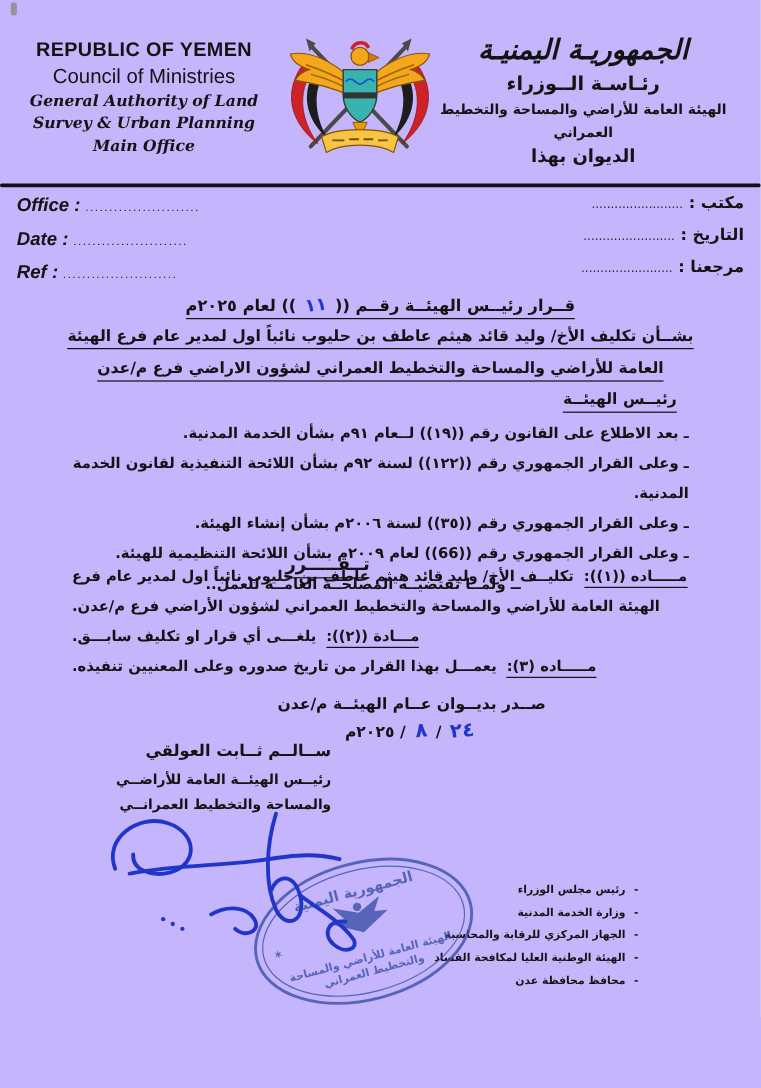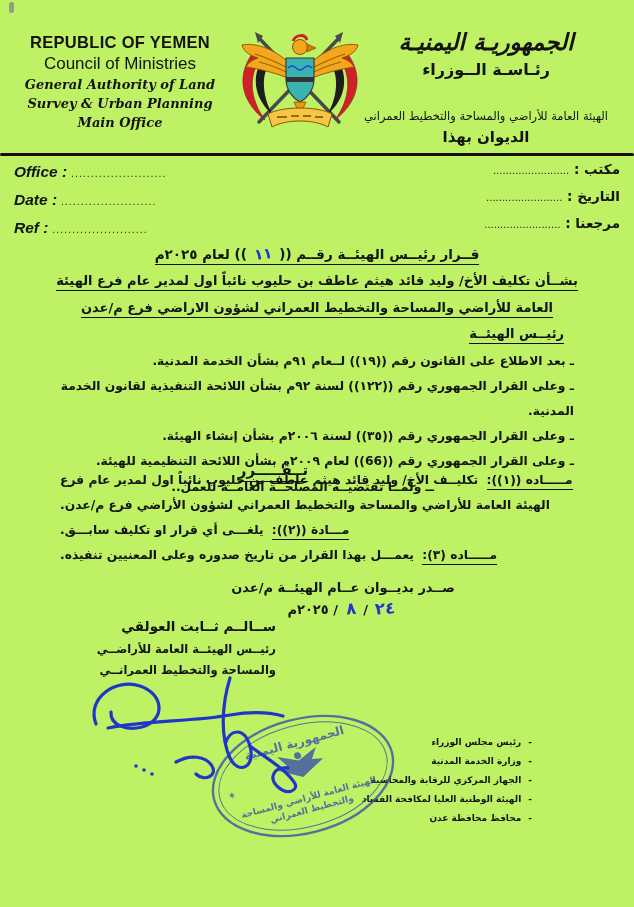--- a/index.html
+++ b/index.html
@@ -1,28 +1,28 @@
 <!DOCTYPE html>
 <html lang="ar"><head>
 <meta charset="utf-8">
 <style>
   html,body{margin:0;padding:0;background:#e8e8e8;}
-  .page{position:relative;width:634px;height:907px;margin:0 auto;background:#bef264;
+  .page{position:relative;width:634px;height:907px;margin:0 auto;background:#c4b5fd;
         font-family:"DejaVu Sans",sans-serif;color:#131313;overflow:hidden;}
   .speck{position:absolute;left:9px;top:2px;width:5px;height:11px;background:#8a8a8a;border-radius:2px;opacity:.8;}
 
   
   .hdr-en{position:absolute;left:6px;top:32px;width:228px;text-align:center;line-height:1.25;}
   .hdr-en .l1{font-family:"Liberation Sans",sans-serif;font-weight:700;font-size:16.5px;letter-spacing:.3px;}
   .hdr-en .l2{font-family:"Liberation Sans",sans-serif;font-weight:400;font-size:17px;}
   .hdr-en .l3{font-family:"DejaVu Serif",serif;font-style:italic;font-weight:700;font-size:13px;margin-top:3px;}
   .hdr-ar{position:absolute;right:4px;top:26px;width:288px;text-align:center;direction:rtl;}
   .hdr-ar .a1{font-size:23px;font-weight:700;font-style:italic;line-height:1.4;}
   .hdr-ar .a2{font-size:16px;font-weight:700;line-height:1.5;}
-  .hdr-ar .a3{font-size:11.5px;font-weight:400;line-height:1.6;margin-top:25px;}
+  .hdr-ar .a3{font-size:11.5px;font-weight:700;line-height:1.6;}
   .hdr-ar .a4{font-size:15px;font-weight:700;line-height:1.5;}
   .emblem{position:absolute;left:233px;top:22px;}
   .rule{position:absolute;top:153px;left:0;width:634px;height:3px;background:#111;border-radius:2px;}
 
   
   .meta-ar{position:absolute;right:14px;top:161px;direction:rtl;font-weight:700;font-size:13.5px;}
   .meta-ar .mrow{margin-bottom:11px;}
   .meta-en{position:absolute;left:14px;top:163px;font-family:Liberation Sans, sans-serif;font-style:italic;font-weight:700;font-size:15.5px;}
   .meta-en .mrow{margin-bottom:10px;}
   .mdots{font-weight:400;font-size:10px;letter-spacing:1.2px;color:#222;}

